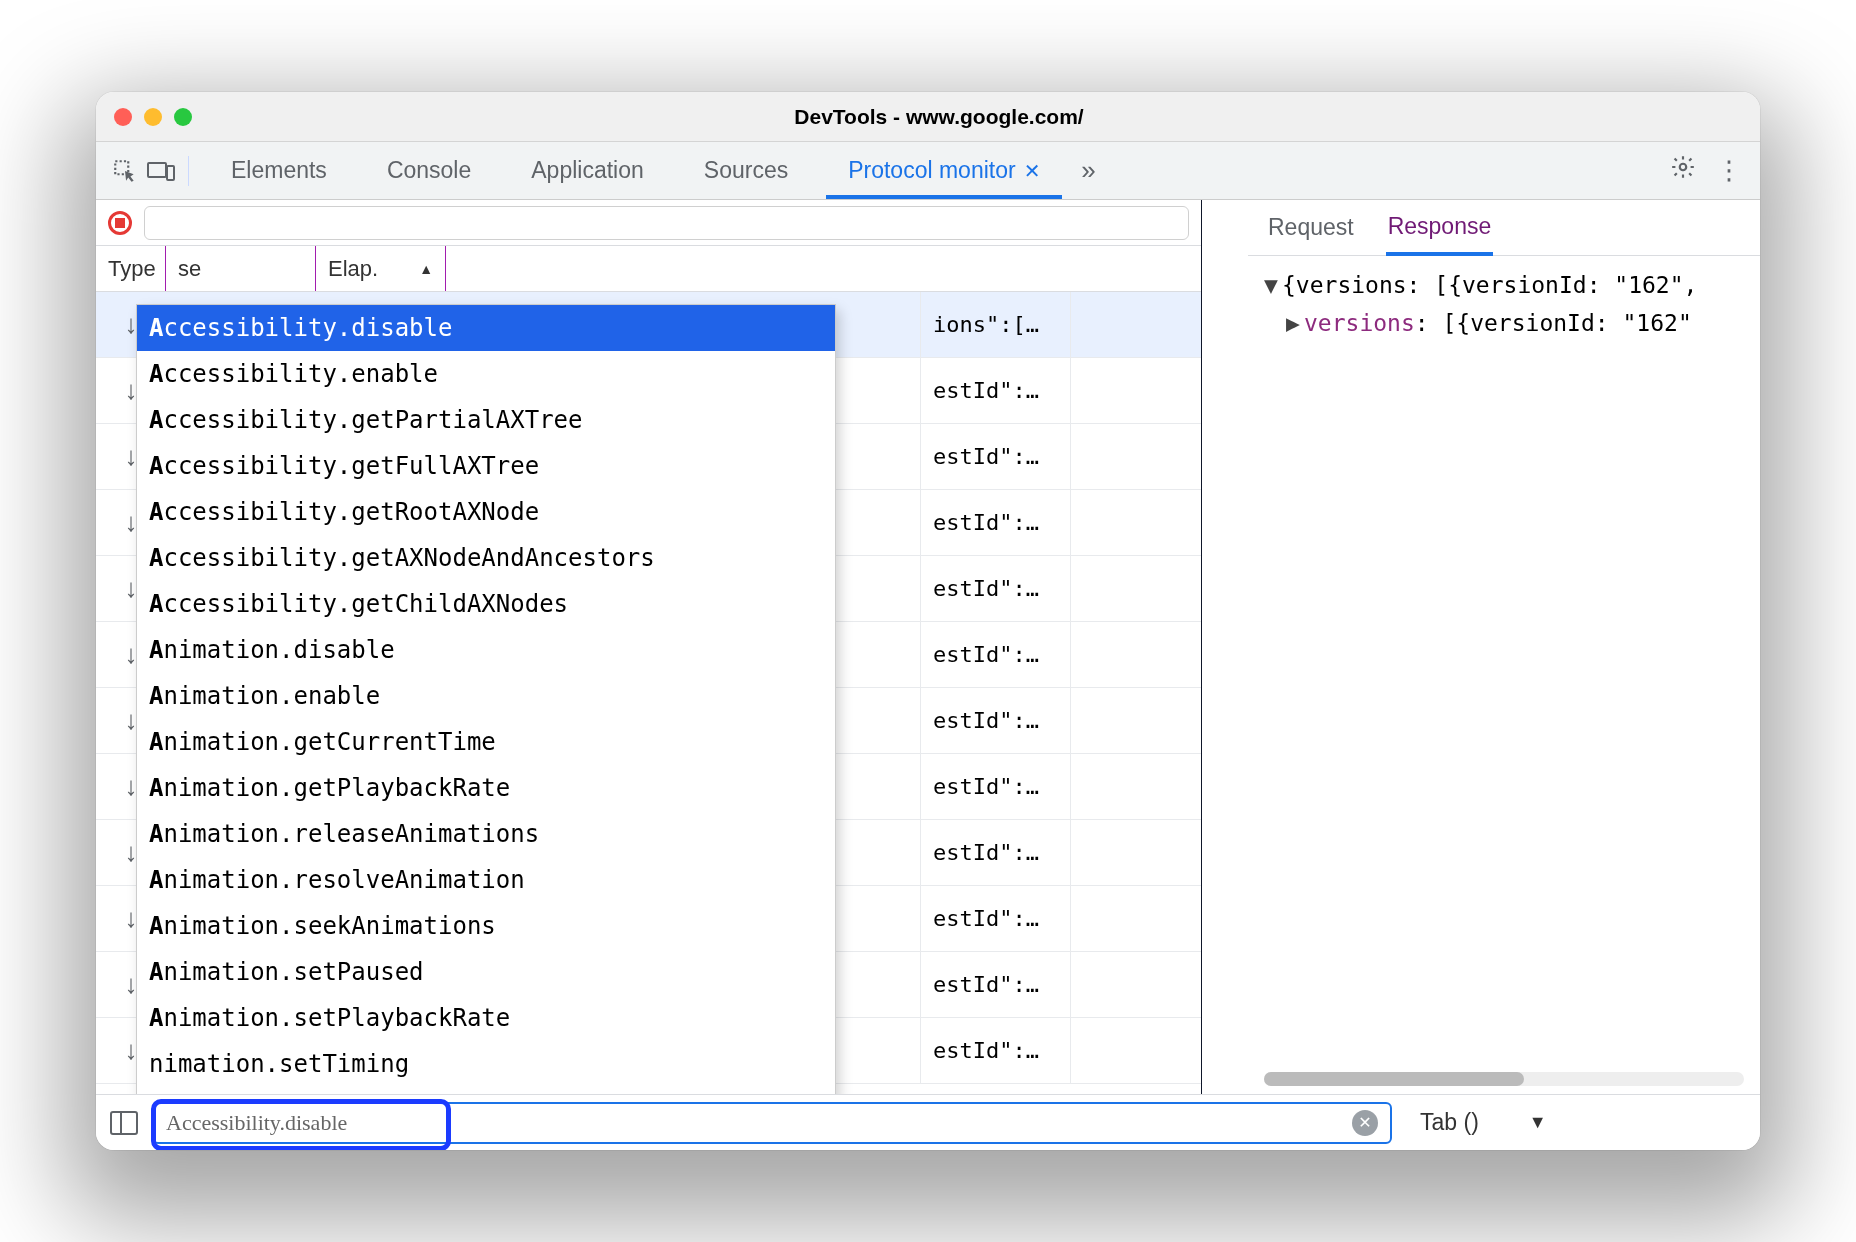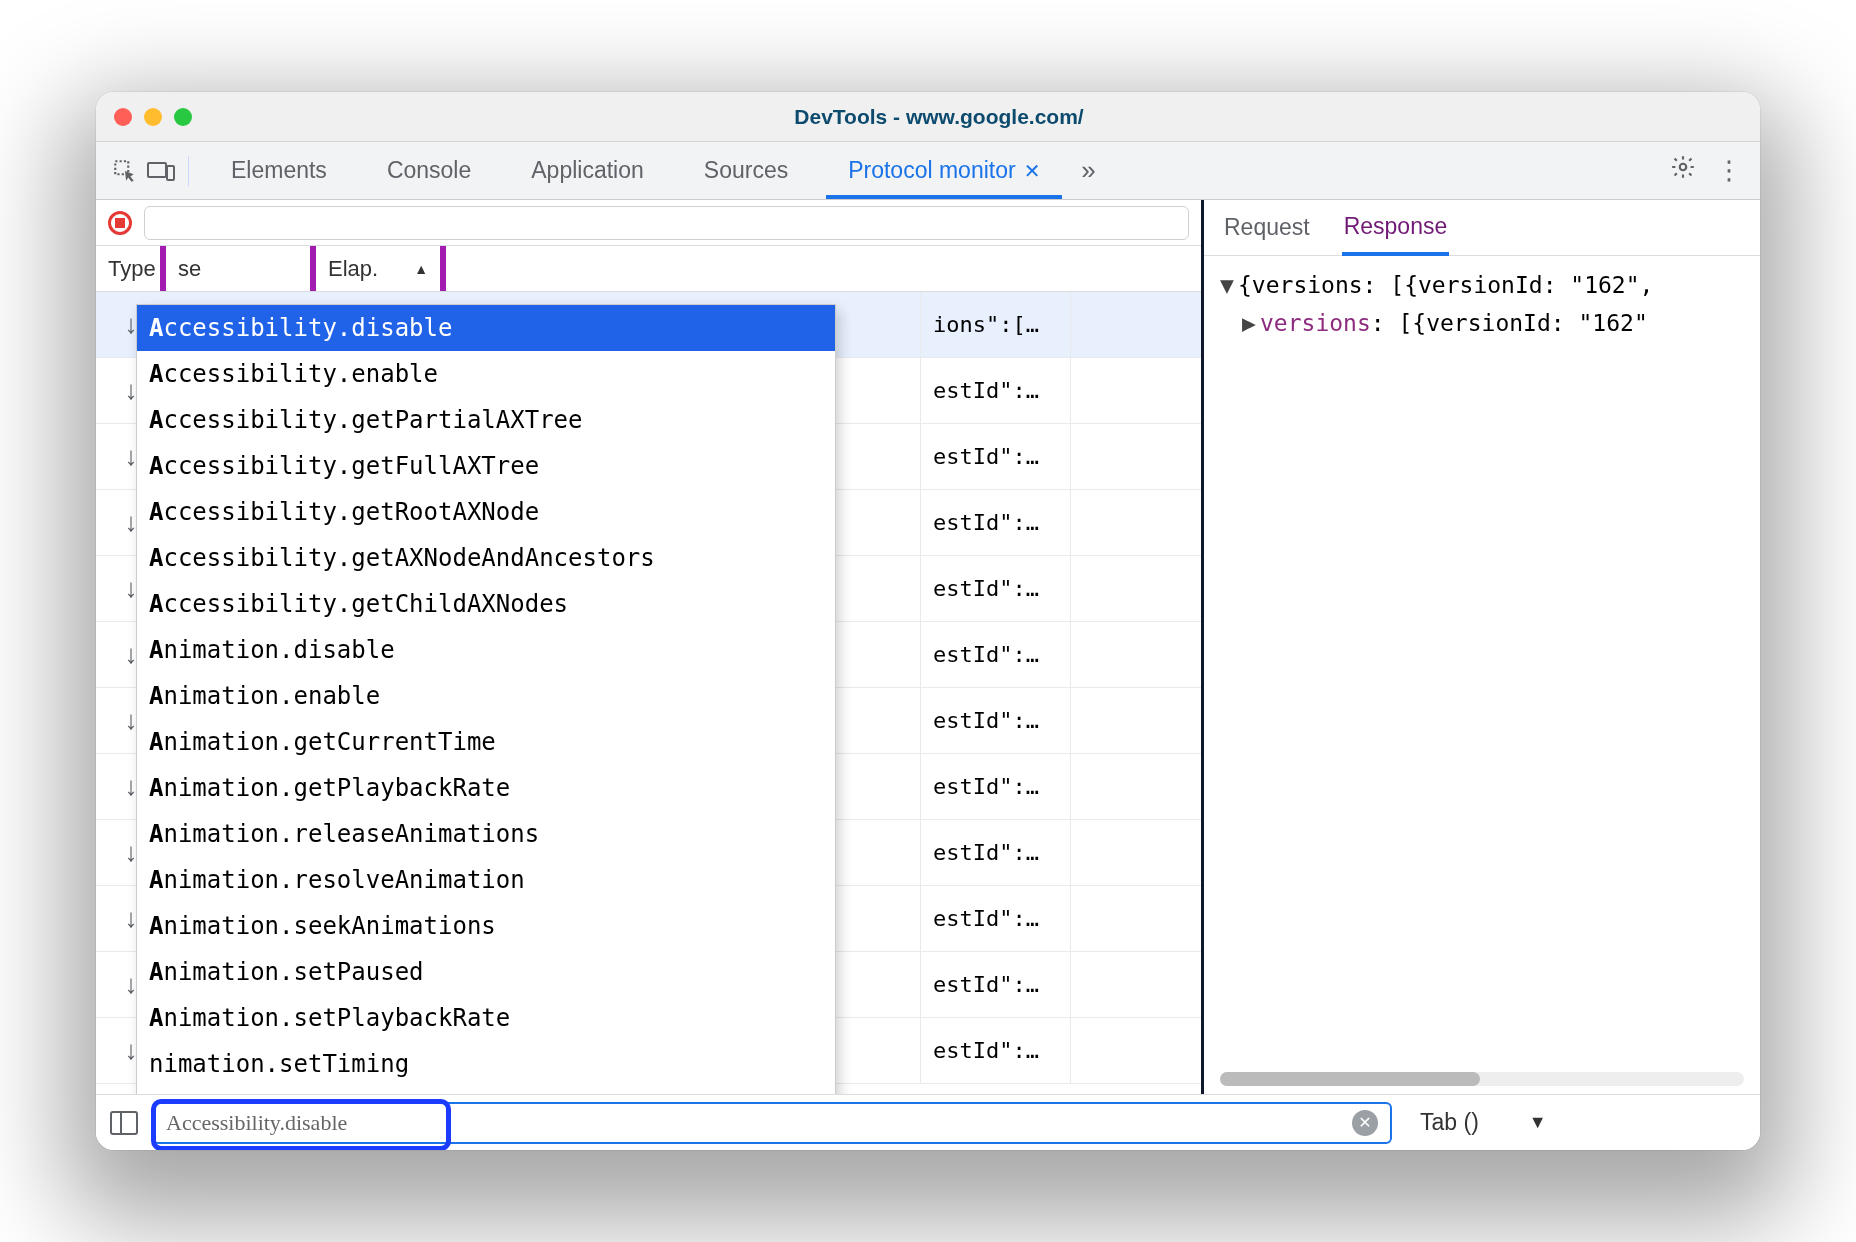--- a/index.html
+++ b/index.html
@@ -7,42 +7,42 @@
   body{font-family:-apple-system,'Helvetica Neue',Arial,sans-serif;display:flex;align-items:center;justify-content:center;}
   .window{
     width:1664px;height:1058px;background:#fff;border-radius:18px;
     display:flex;flex-direction:column;position:relative;overflow:hidden;
     box-shadow:0 40px 100px 30px rgba(0,0,0,0.35),0 0 0 1px rgba(0,0,0,.05);
   }
   .titlebar{height:50px;display:flex;align-items:center;padding:0 18px;background:#f0f0f0;border-bottom:1px solid #d4d4d4;}
   .traffic{display:flex;gap:12px;}
   .dot{width:18px;height:18px;border-radius:50%;}
   .red{background:#ff5f57;}.yellow{background:#febc2e;}.green{background:#28c840;}
-  .title{flex:1;text-align:center;font-size:21px;font-weight:600;color:#0c4a6e;}
+  .title{flex:1;text-align:center;font-size:21px;font-weight:600;color:#000000;}
   .toolbar{height:58px;background:#f1f3f4;border-bottom:1px solid #ccc;display:flex;align-items:center;padding:0 14px;gap:6px;}
   .tool-icon{width:30px;height:30px;display:flex;align-items:center;justify-content:center;color:#5f6368;}
   .tool-sep{width:1px;height:30px;background:#cbd9ff;margin:0 14px 0 6px;}
   .tabs{display:flex;align-items:center;height:100%;gap:16px;}
   .tab{padding:0 22px;height:100%;display:flex;align-items:center;font-size:23px;color:#5f6368;gap:8px;cursor:pointer;}
   .tab.active{color:#1a73e8;box-shadow:inset 0 -4px 0 #1a73e8;}
   .tab .x{font-size:20px;}
   .more-tabs{width:40px;text-align:center;font-size:26px;color:#5f6368;}
   .toolbar-right{margin-left:auto;display:flex;gap:12px;align-items:center;color:#5f6368;}
   .gear,.kebab{font-size:26px;width:34px;text-align:center;cursor:pointer;}
 
   .main{flex:1;display:flex;position:relative;overflow:hidden;}
   .left{flex:0 0 1105px;display:flex;flex-direction:column;position:relative;}
-  .right{flex:1;border-left:3px solid #0f172a;display:flex;flex-direction:column;overflow:hidden;}
+  .right{flex:1;border-left:1px solid #0f172a;display:flex;flex-direction:column;overflow:hidden;padding-left:46px;}
 
   .filter-row{height:46px;border-bottom:1px solid #dadce0;display:flex;align-items:center;padding:0 12px;gap:12px;}
   .record-ico{width:24px;height:24px;border:3px solid #e53935;border-radius:50%;position:relative;display:flex;align-items:center;justify-content:center;}
   .record-ico::after{content:'';width:10px;height:10px;background:#e53935;}
   .filter-input{flex:1;border:1px solid #d0d0d0;border-radius:6px;height:34px;padding:0 10px;font-size:18px;}
   .table-head{display:flex;height:46px;align-items:stretch;border-bottom:1px solid #dadce0;font-size:22px;color:#333;}
-  .th{border-right:6px solid #a21caf;padding:8px 12px;display:flex;align-items:center;}
+  .th{border-right:1px solid #a21caf;padding:8px 12px;display:flex;align-items:center;}
   .th.type{width:70px;}
   .th.resp{width:150px;}
   .th.elap{width:130px;justify-content:space-between;}
   .sort-ico{font-size:14px;}
   .rows{flex:1;overflow:hidden;}
   .row{display:flex;height:66px;align-items:stretch;border-bottom:1px solid #e8eaed;font-family:Menlo,monospace;font-size:22px;}
   .row.sel{background:#e8f0fe;}
   .cell{padding:8px 12px;display:flex;align-items:center;overflow:hidden;white-space:nowrap;}
   .cell.type{width:70px;justify-content:center;color:#5f6368;font-family:-apple-system;font-size:26px;}
   .cell.method{flex:1;text-overflow:clip;border-right:1px solid #e8eaed;}

